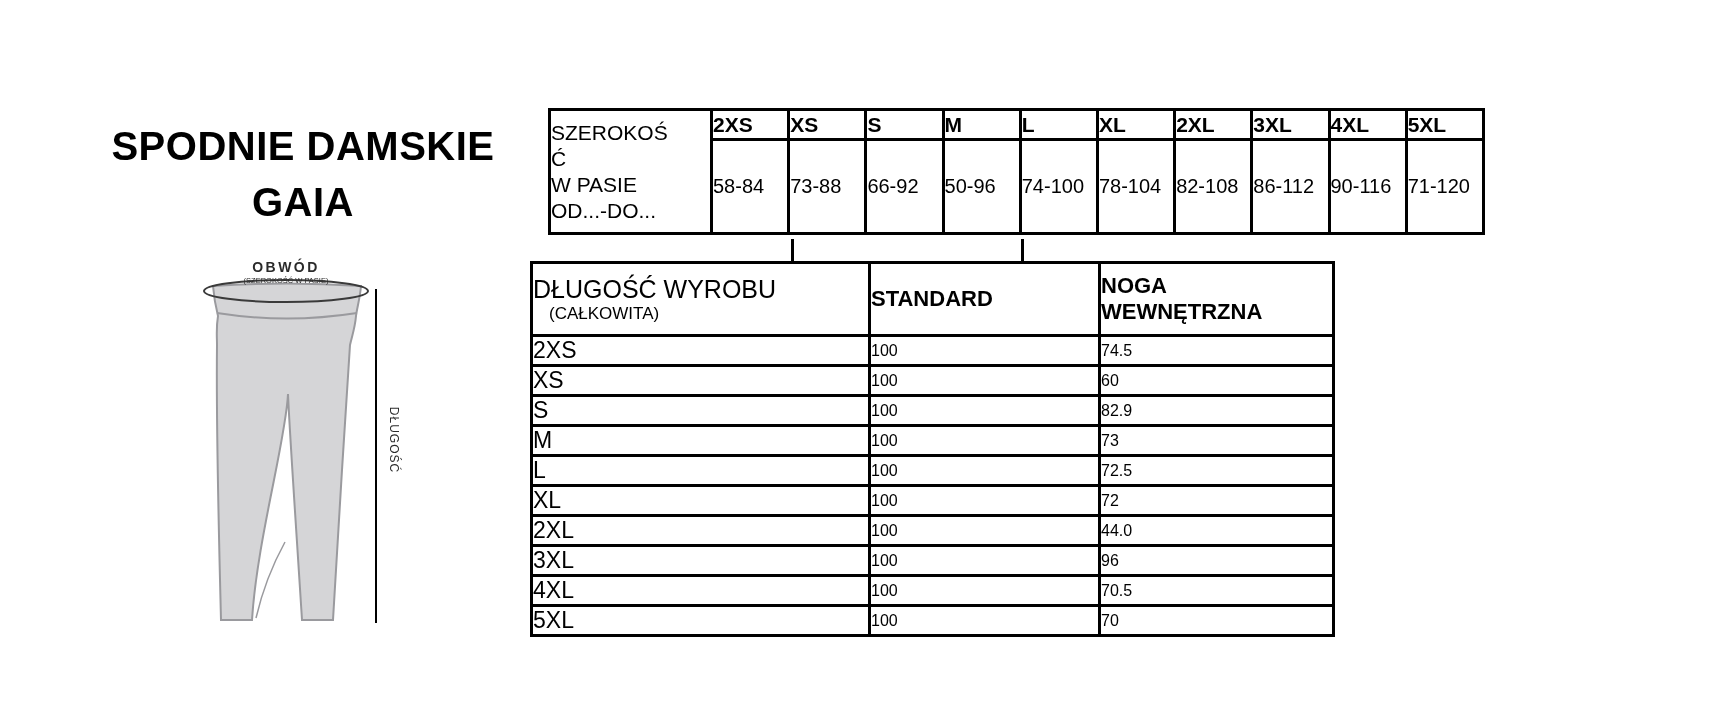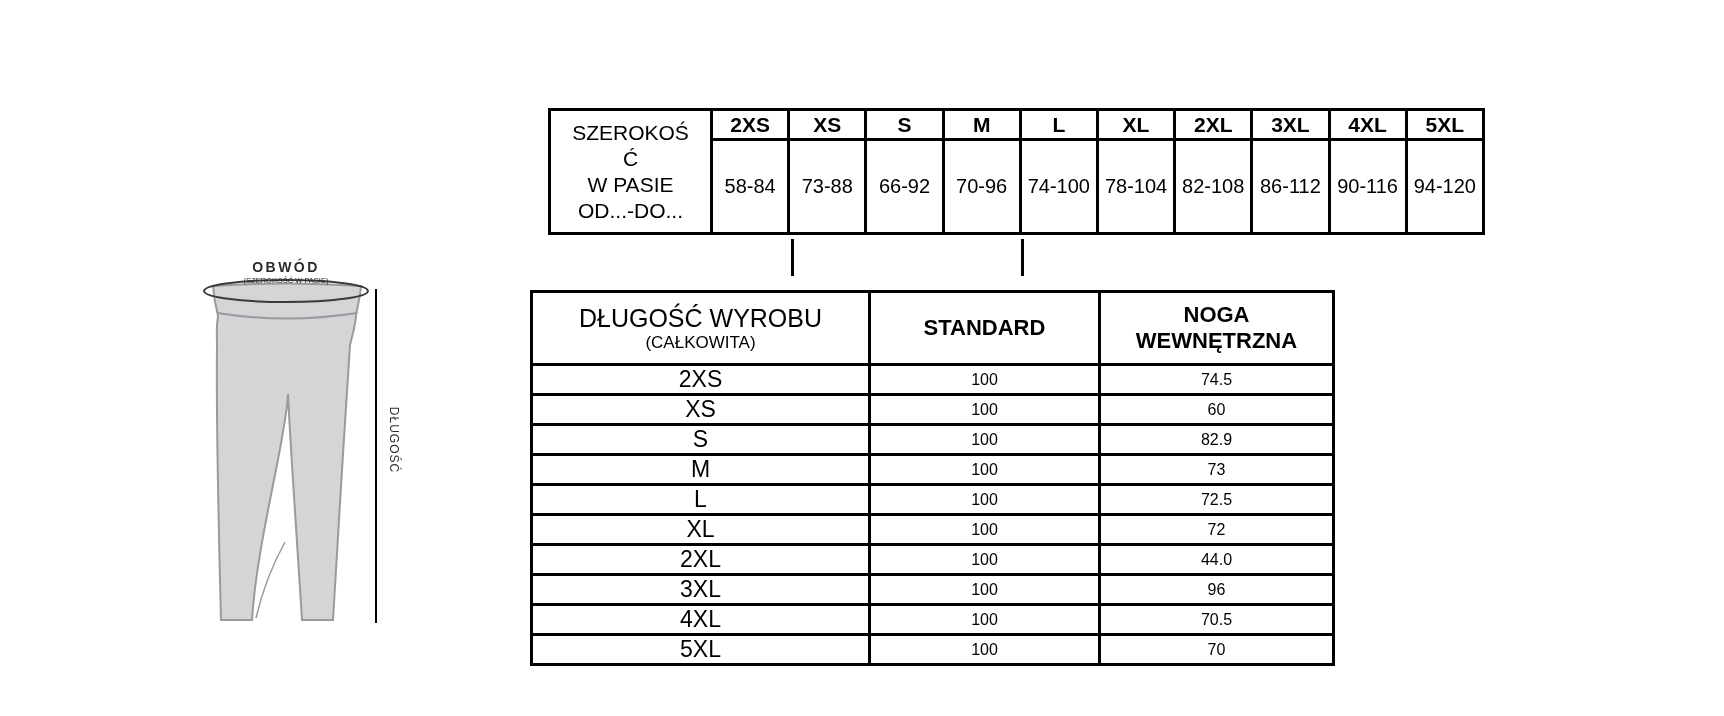--- a/index.html
+++ b/index.html
@@ -5,47 +5,49 @@
   html,body{margin:0;padding:0;background:#fff;}
   .canvas{position:relative;width:1724px;height:716px;background:#ffffff;overflow:hidden;
           font-family:"Liberation Sans", sans-serif;color:#000;}
 
   .page-title{position:absolute;left:95px;top:118px;width:416px;text-align:center;
               font-size:40px;font-weight:bold;line-height:56px;white-space:pre-line;letter-spacing:.5px;}
 
   .diagram{position:absolute;left:180px;top:252px;width:230px;height:385px;}
 
   table{border-collapse:collapse;table-layout:fixed;position:absolute;background:#fff;}
-  th,td{border:3px solid #000;padding:0;text-align:center;vertical-align:middle;overflow:hidden;}
+  th,td{border:3px solid #000;padding:0;text-align:left;vertical-align:middle;overflow:hidden;}
 
   .waist-table{left:548px;top:108px;width:937px;}
   .waist-table .wt-head{font-size:21px;font-weight:normal;line-height:26px;white-space:pre-line;}
   .waist-table .row-sizes{height:30px;}
   .waist-table .row-ranges{height:94px;}
   .waist-table .wt-size{font-size:21px;font-weight:bold;}
   .waist-table .wt-range{font-size:20px;font-weight:normal;}
 
   .connector{position:absolute;top:239px;width:3px;height:37px;background:#000;}
   .connector.c1{left:791px;}
   .connector.c2{left:1021px;}
 
-  .length-table{left:530px;top:290px;width:802px;}
+  .length-table{left:530px;top:261px;width:802px;}
   .length-table .row-head{height:73px;}
   .length-table .lt-col1-title{font-size:25px;font-weight:normal;line-height:30px;}
-  .length-table .lt-col1-sub{font-size:17px;font-weight:normal;line-height:20px;}
+  .length-table .lt-col1-sub{font-size:17px;font-weight:normal;line-height:20px;padding-left:16px;}
   .length-table .lt-bold{font-size:22px;font-weight:bold;letter-spacing:0px;}
   .length-table .row-data{height:28px;}
   .length-table .lt-size{font-size:23px;font-weight:normal;}
   .length-table .lt-val{font-size:16px;font-weight:normal;}
 </style>
 </head>
 <body>
 
 <div class="canvas">
 
+  <div class="page-title">SPODNIE DAMSKIE
+GAIA</div>
 
   <svg class="diagram" viewBox="180 252 230 385" width="230" height="385" xmlns="http://www.w3.org/2000/svg">
 
     <path d="M 213 286
              Q 287 281 361 286
              C 360 298 357 308 356 316
              C 355 328 352 336 350 345
              C 344 430 338 540 333 620
              L 302 620
              C 297 540 290 440 288 394
@@ -96,27 +98,27 @@
       <th class="wt-size">XL</th>
       <th class="wt-size">2XL</th>
       <th class="wt-size">3XL</th>
       <th class="wt-size">4XL</th>
       <th class="wt-size">5XL</th>
     </tr>
     <tr class="row-ranges">
       <td class="wt-range">58-84</td>
       <td class="wt-range">73-88</td>
       <td class="wt-range">66-92</td>
-      <td class="wt-range">70-96</td>
+      <td class="wt-range">50-96</td>
       <td class="wt-range">74-100</td>
       <td class="wt-range">78-104</td>
       <td class="wt-range">82-108</td>
       <td class="wt-range">86-112</td>
       <td class="wt-range">90-116</td>
-      <td class="wt-range">94-120</td>
+      <td class="wt-range">71-120</td>
     </tr>
   </tbody>
     </table>
 
   <div class="connector c1"></div>
   <div class="connector c2"></div>
 
   <table class="length-table">
     <colgroup>
       <col style="width:338px">

